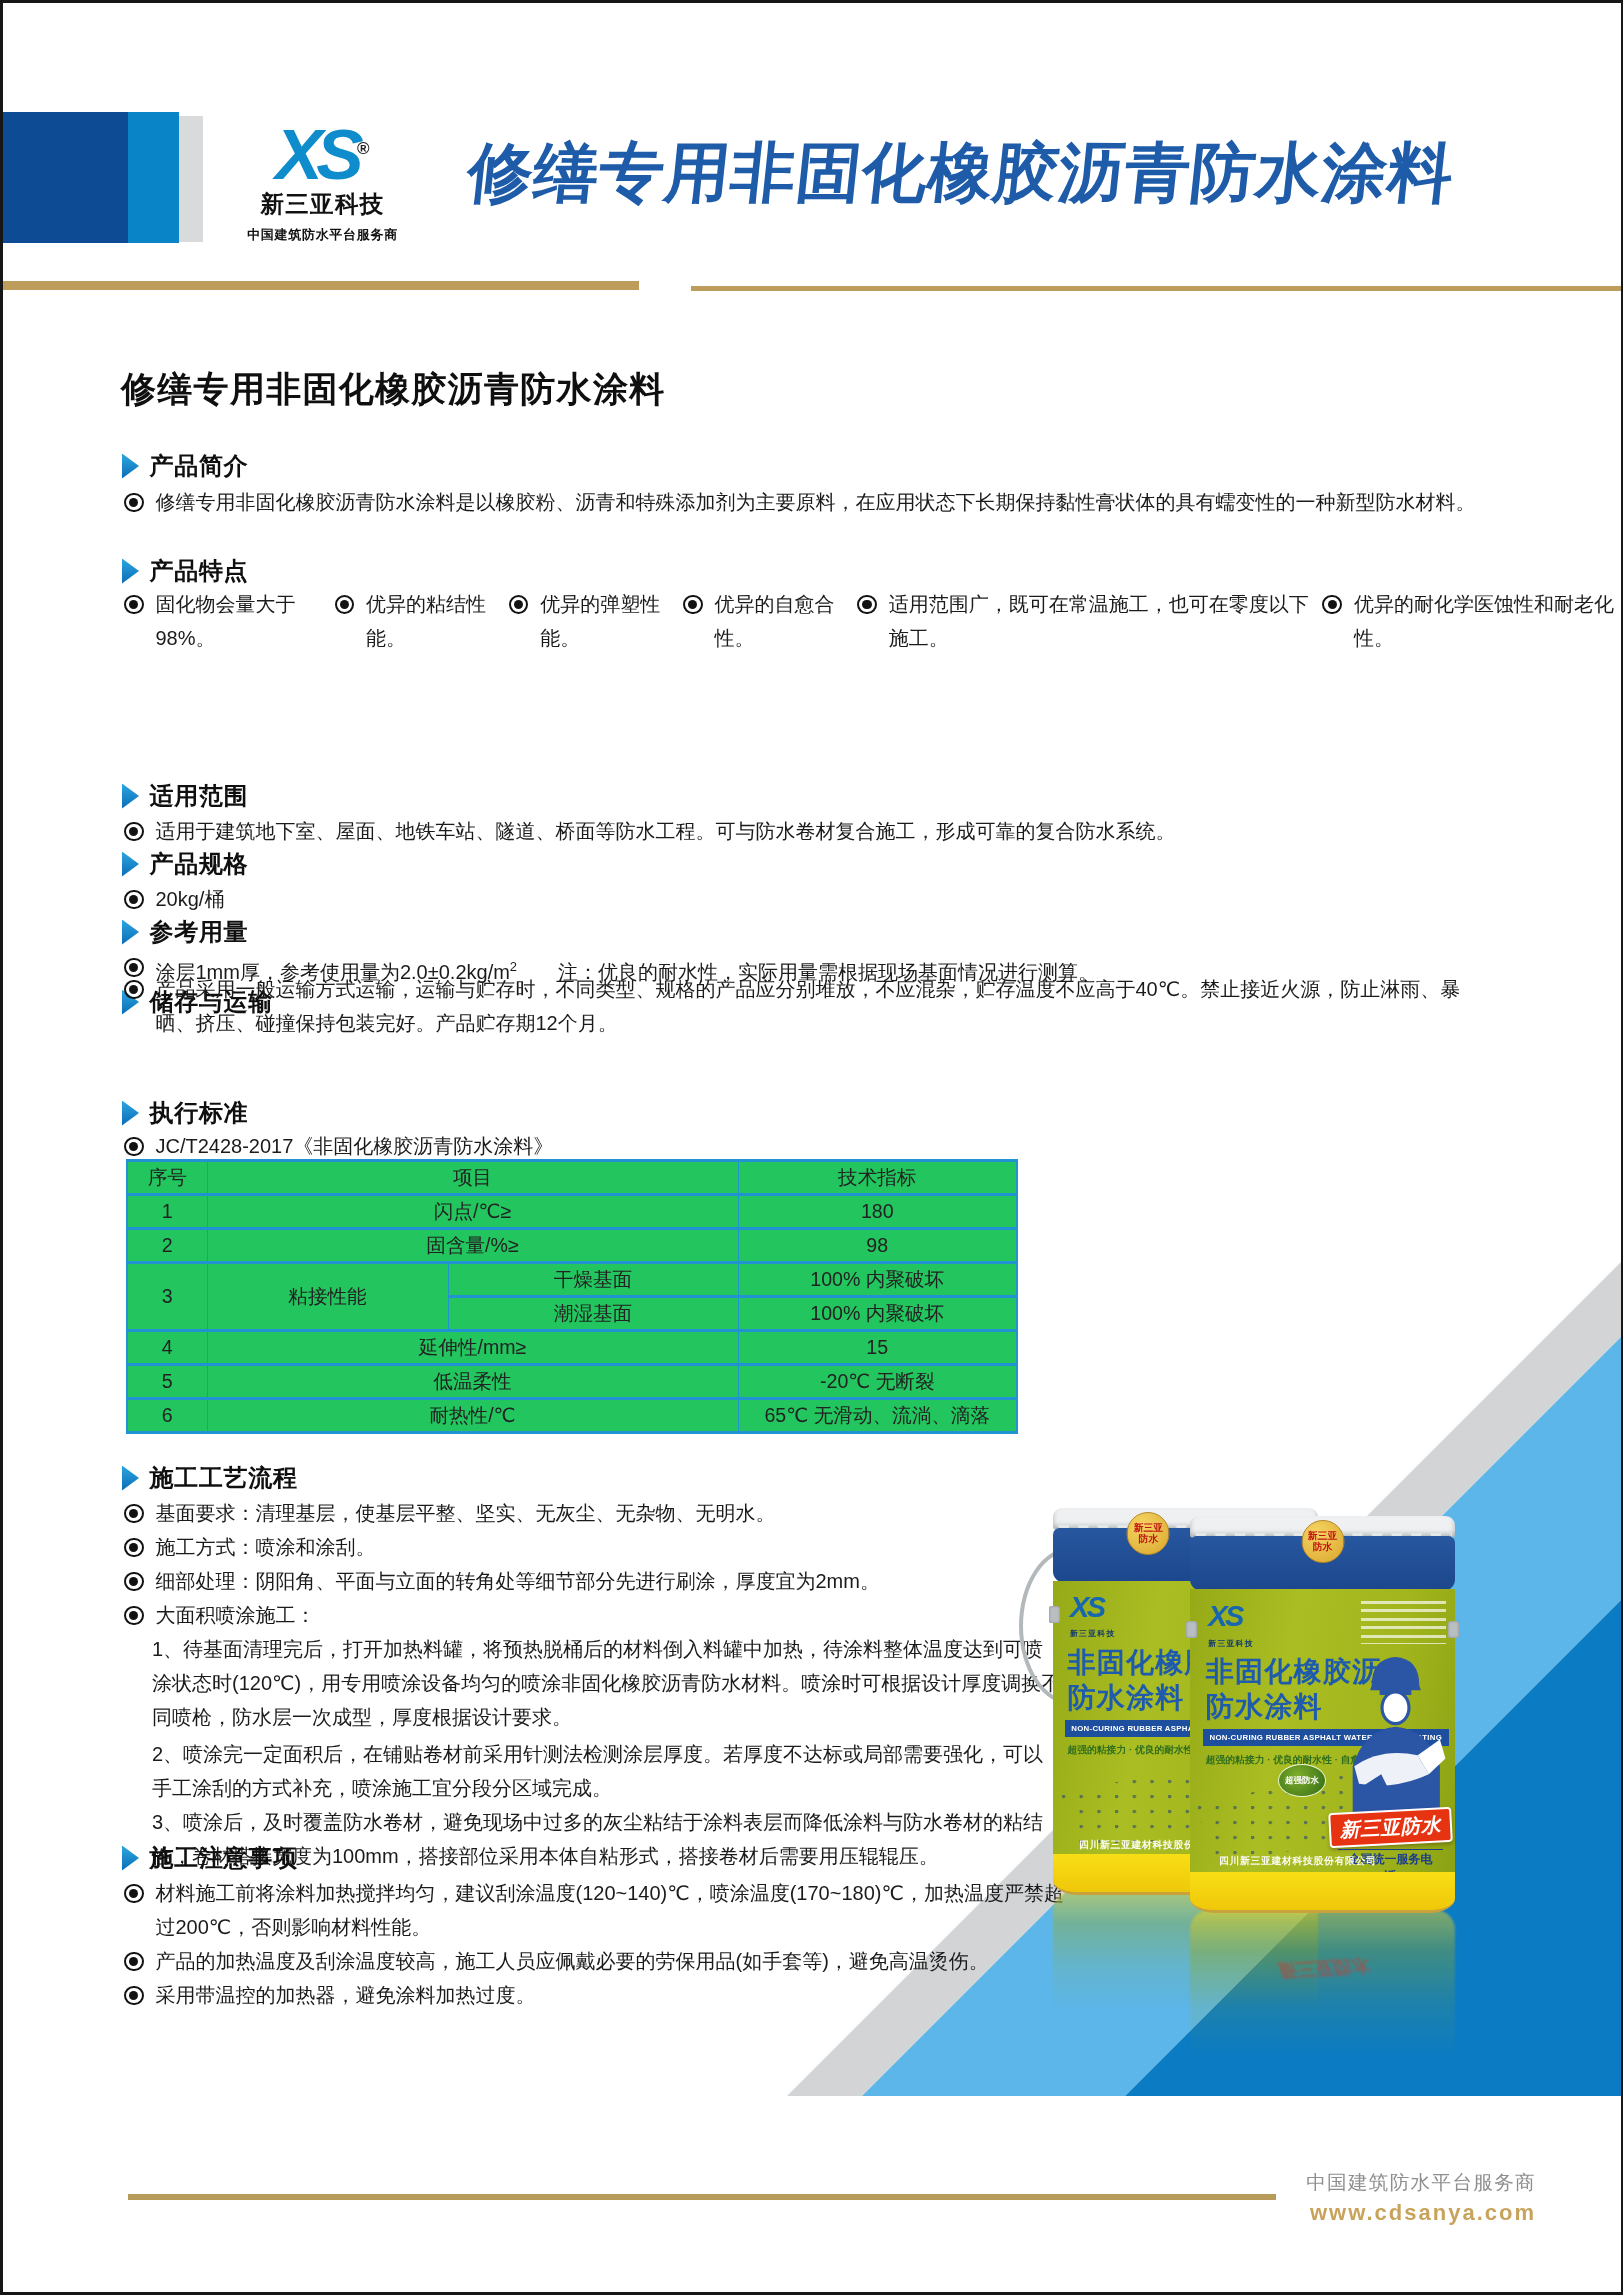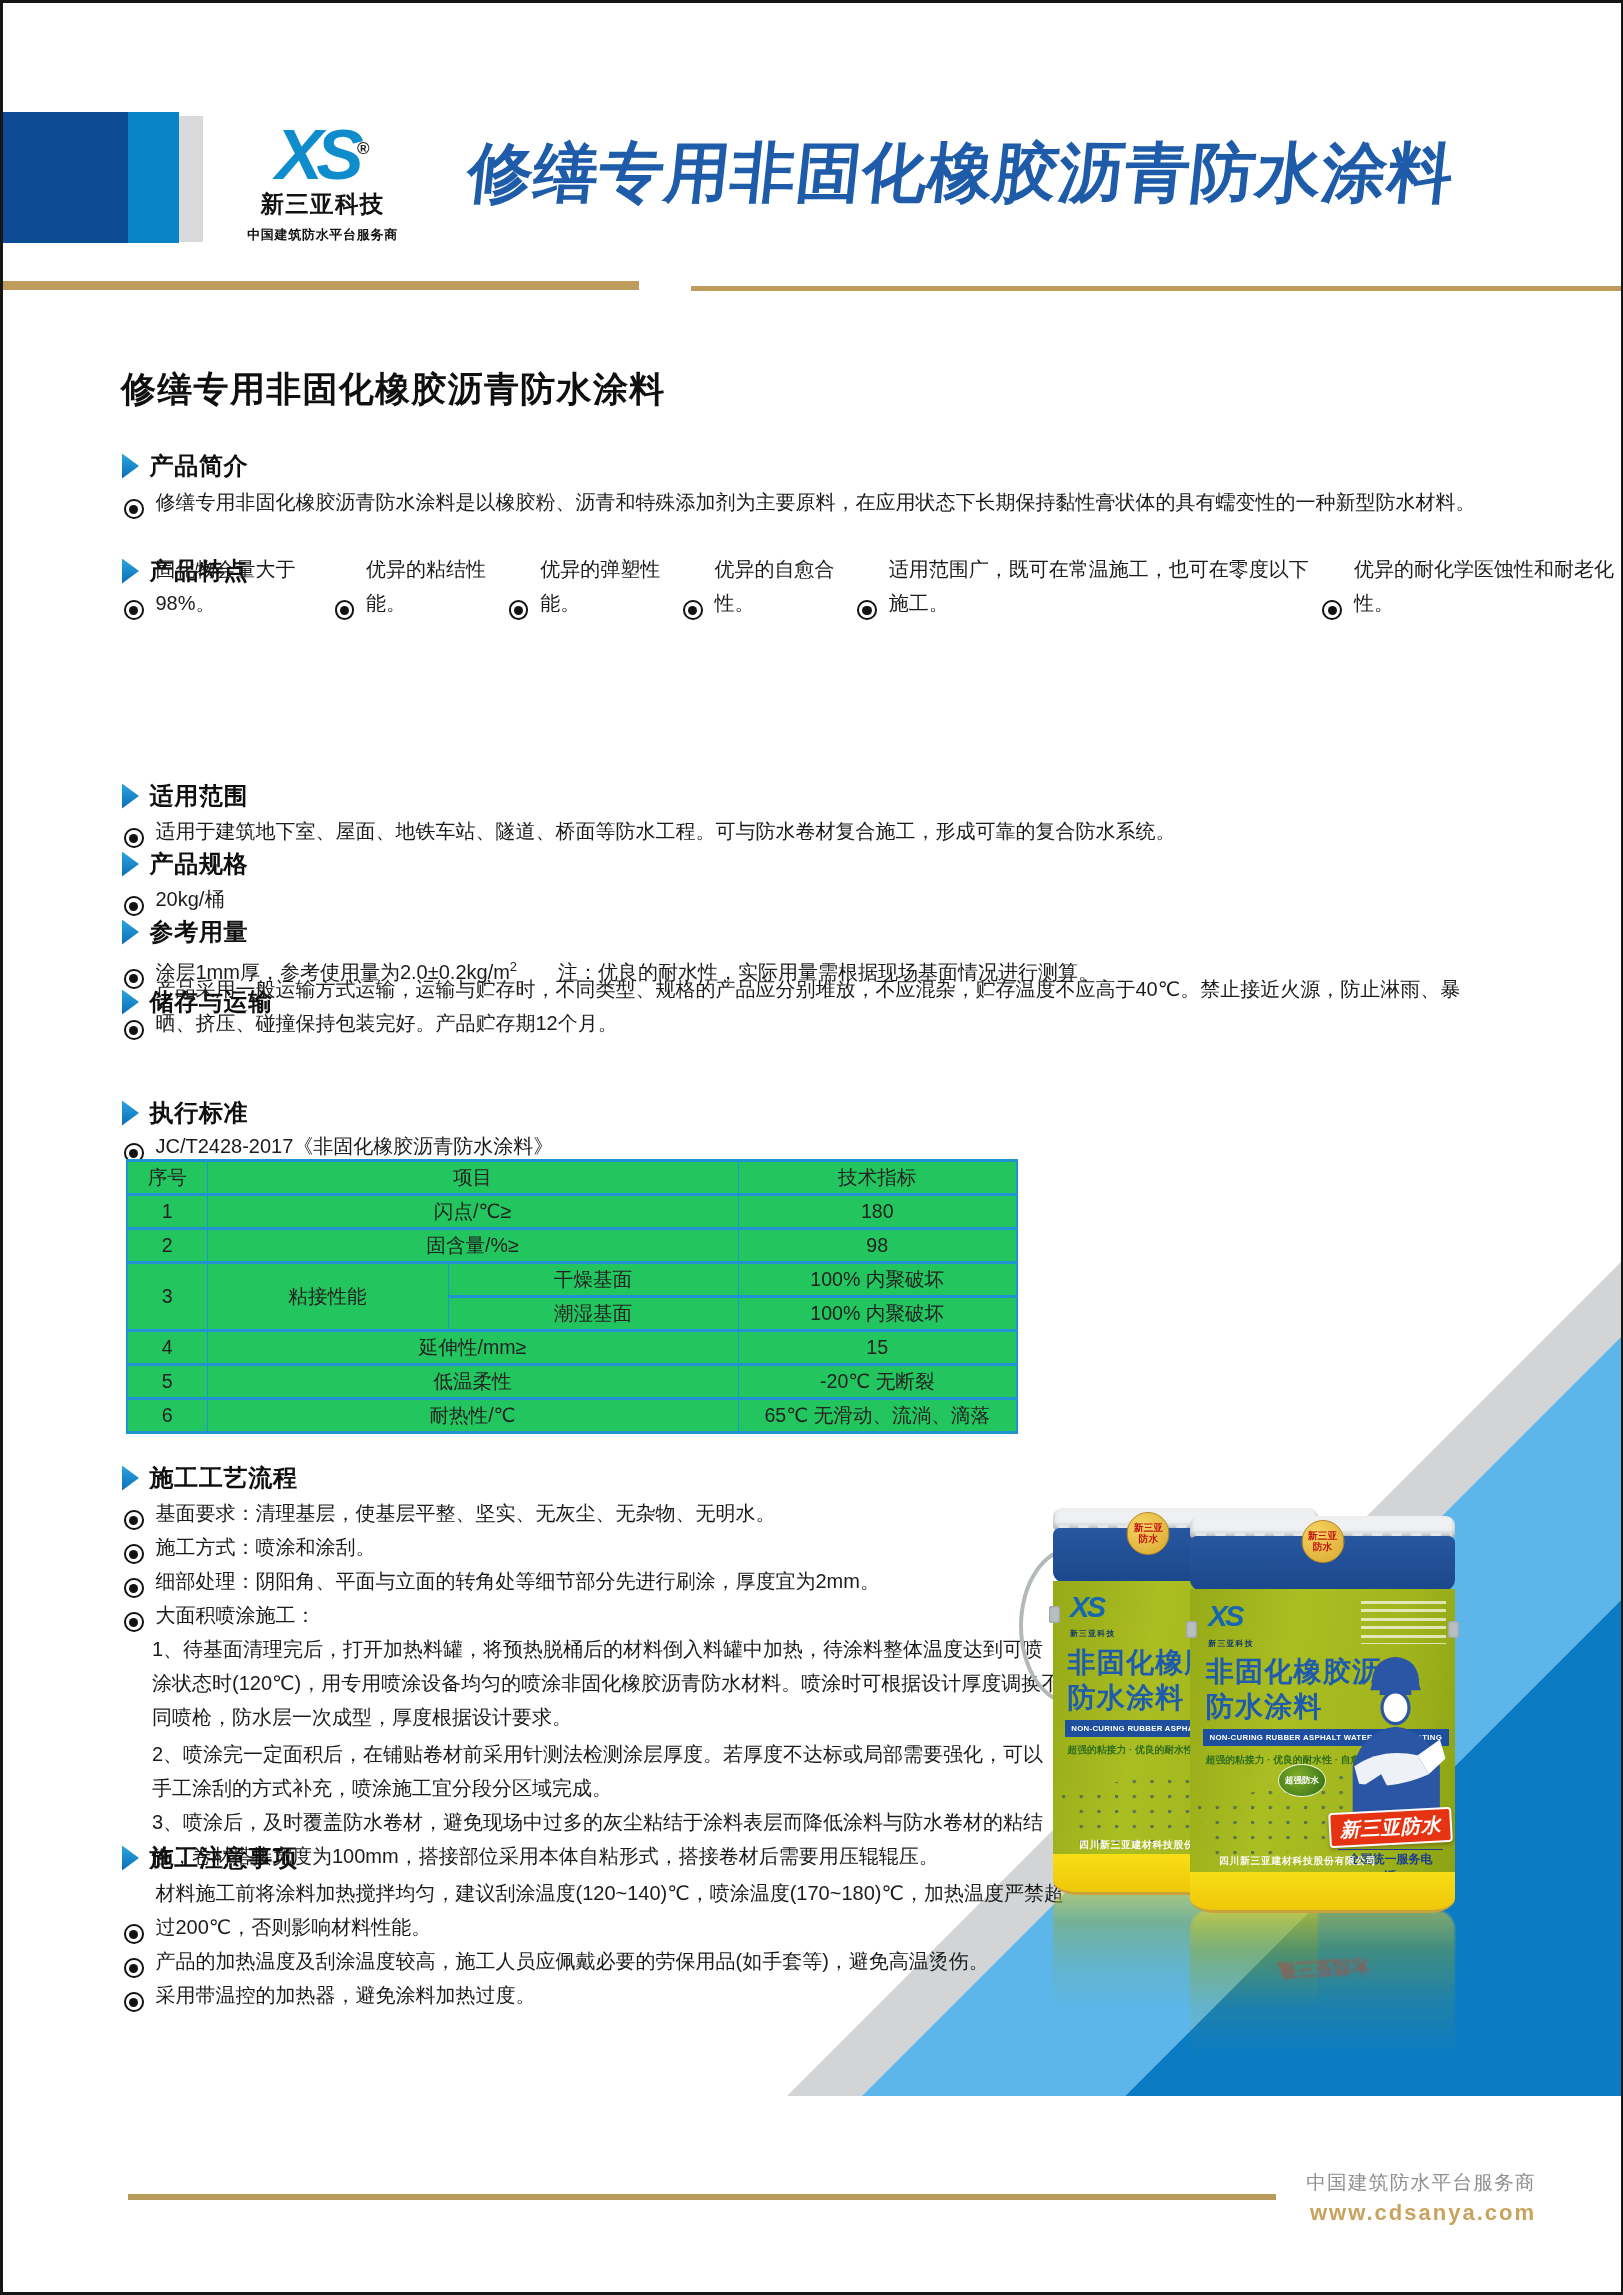--- a/index.html
+++ b/index.html
@@ -31,21 +31,21 @@
   .stripe-light{background:#5cb6e9;clip-path:polygon(862px 2096px,1624px 1334px,1624px 1597px,1125px 2096px);}
   .stripe-deep{background:#0b7bc4;clip-path:polygon(1125px 2096px,1624px 1597px,1624px 2096px);}
 
   
   .content{position:absolute;inset:0;z-index:5;}
   .h1{position:absolute;left:121px;top:366px;font-size:35px;font-weight:900;color:#0f0f0f;letter-spacing:1.3px;}
   .sec-h{position:absolute;left:122px;display:flex;align-items:center;gap:10.5px;}
   .sec-arrow{width:17px;height:25px;background:linear-gradient(180deg,#2ba6df,#0a6cb7);
              clip-path:polygon(0 0,100% 50%,0 100%);flex:0 0 auto;}
   .sec-title{font-size:24px;font-weight:900;color:#0f0f0f;letter-spacing:0.7px;}
-  .b-row{position:absolute;left:124px;display:flex;gap:11.8px;align-items:flex-end;}
+  .b-row{position:absolute;left:124px;display:flex;gap:11.8px;}
   .b-ico{flex:0 0 auto;width:15.7px;height:15.7px;border:2.6px solid #121212;border-radius:50%;position:relative;margin-top:7.8px;}
   .b-ico::after{content:"";position:absolute;left:3.3px;top:3.3px;width:9.2px;height:9.2px;border-radius:50%;background:#121212;}
   .b-txt{font-size:20px;line-height:34px;color:#1b1b1b;}
   .feat-list .b-row{position:static;}
   .feat-list{position:absolute;left:124px;display:flex;flex-direction:row;}
   .feat-list .b-row{height:33px;}
   .note-gap{margin-left:41px;}
   sup{font-size:13px;}
 
   

